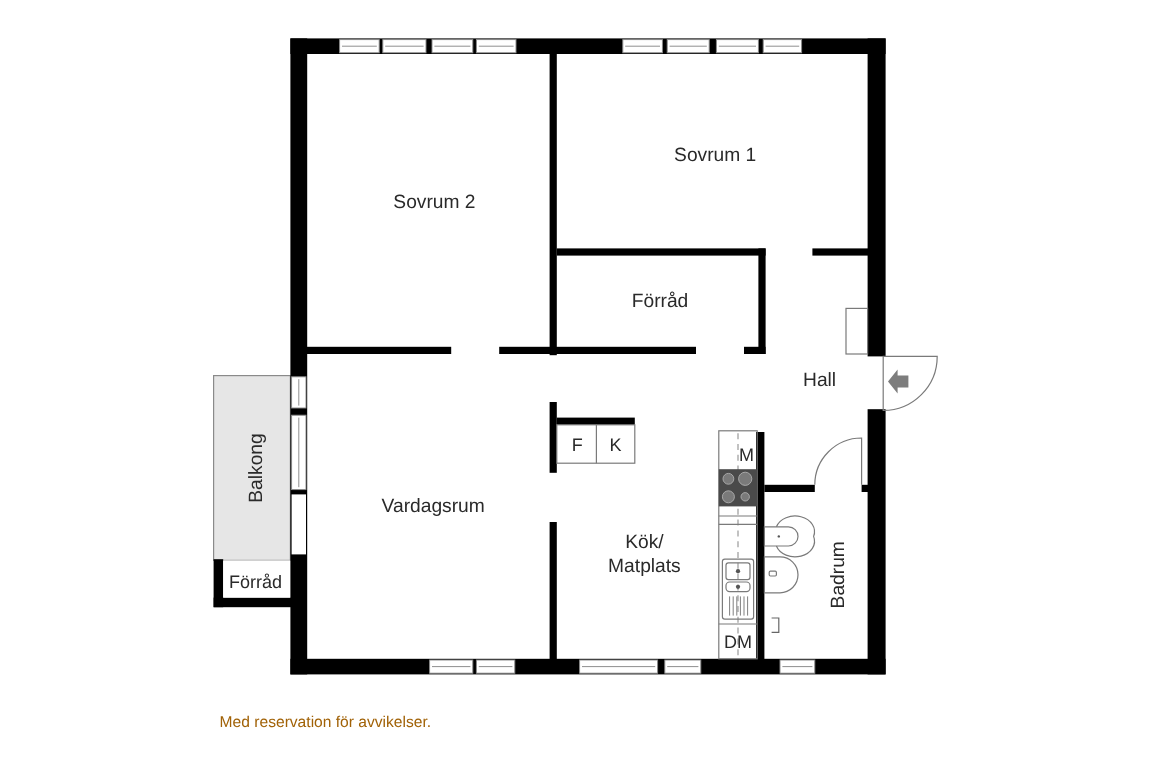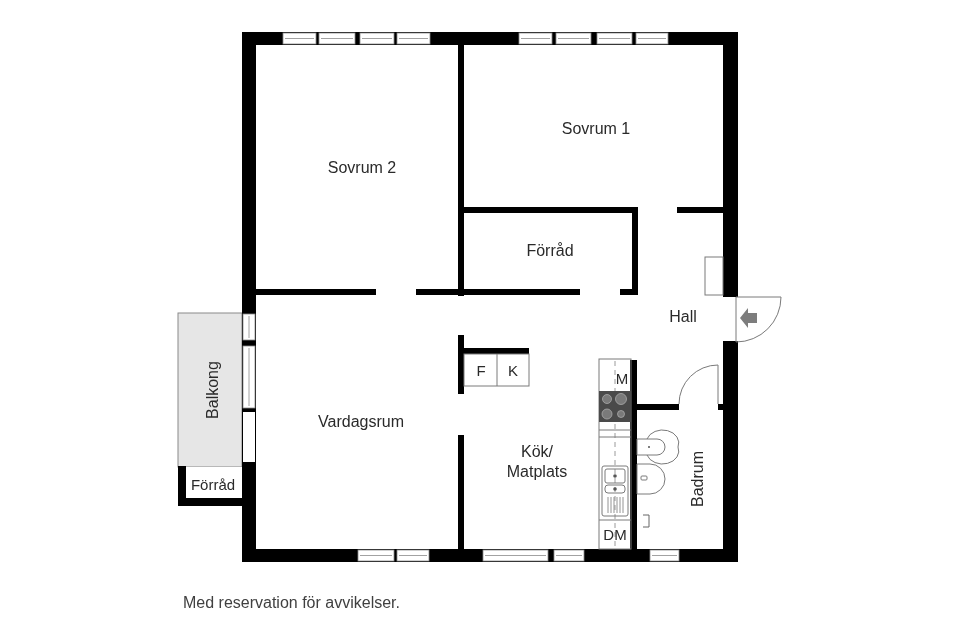--- a/index.html
+++ b/index.html
@@ -4,21 +4,21 @@
 <style>
   html, body { margin:0; padding:0; background:#ffffff; }
   body { width:960px; height:640px; position:relative; overflow:hidden; font-family:"Liberation Sans", sans-serif; }
   #plan { position:absolute; left:0; top:0; width:960px; height:640px; }
   .wall { fill:#000000; }
   .win { fill:#ffffff; stroke:#8a8a8a; stroke-width:0.8; }
   .winline { stroke:#8a8a8a; stroke-width:0.8; }
   .thin { fill:none; stroke:#7a7a7a; stroke-width:1; }
   .label { font-family:"Liberation Sans", sans-serif; fill:#2a2a2a; font-size:16px; }
   .label-sm { font-family:"Liberation Sans", sans-serif; fill:#2a2a2a; font-size:15px; }
-  .footer { position:absolute; left:183px; top:594px; font-size:16px; color:#404040; font-family:"Liberation Sans", sans-serif; }
+  .footer { position:absolute; left:183px; top:594px; font-size:13px; color:#a16207; font-family:"Liberation Sans", sans-serif; }
 </style>
 </head>
 <body>
 
 <svg id="plan" viewBox="0 0 960 640" xmlns="http://www.w3.org/2000/svg">
 
   <g>
     <rect x="178" y="313" width="64" height="154" fill="#e6e6e6" stroke="#8a8a8a" stroke-width="1"></rect>
   </g>
 

